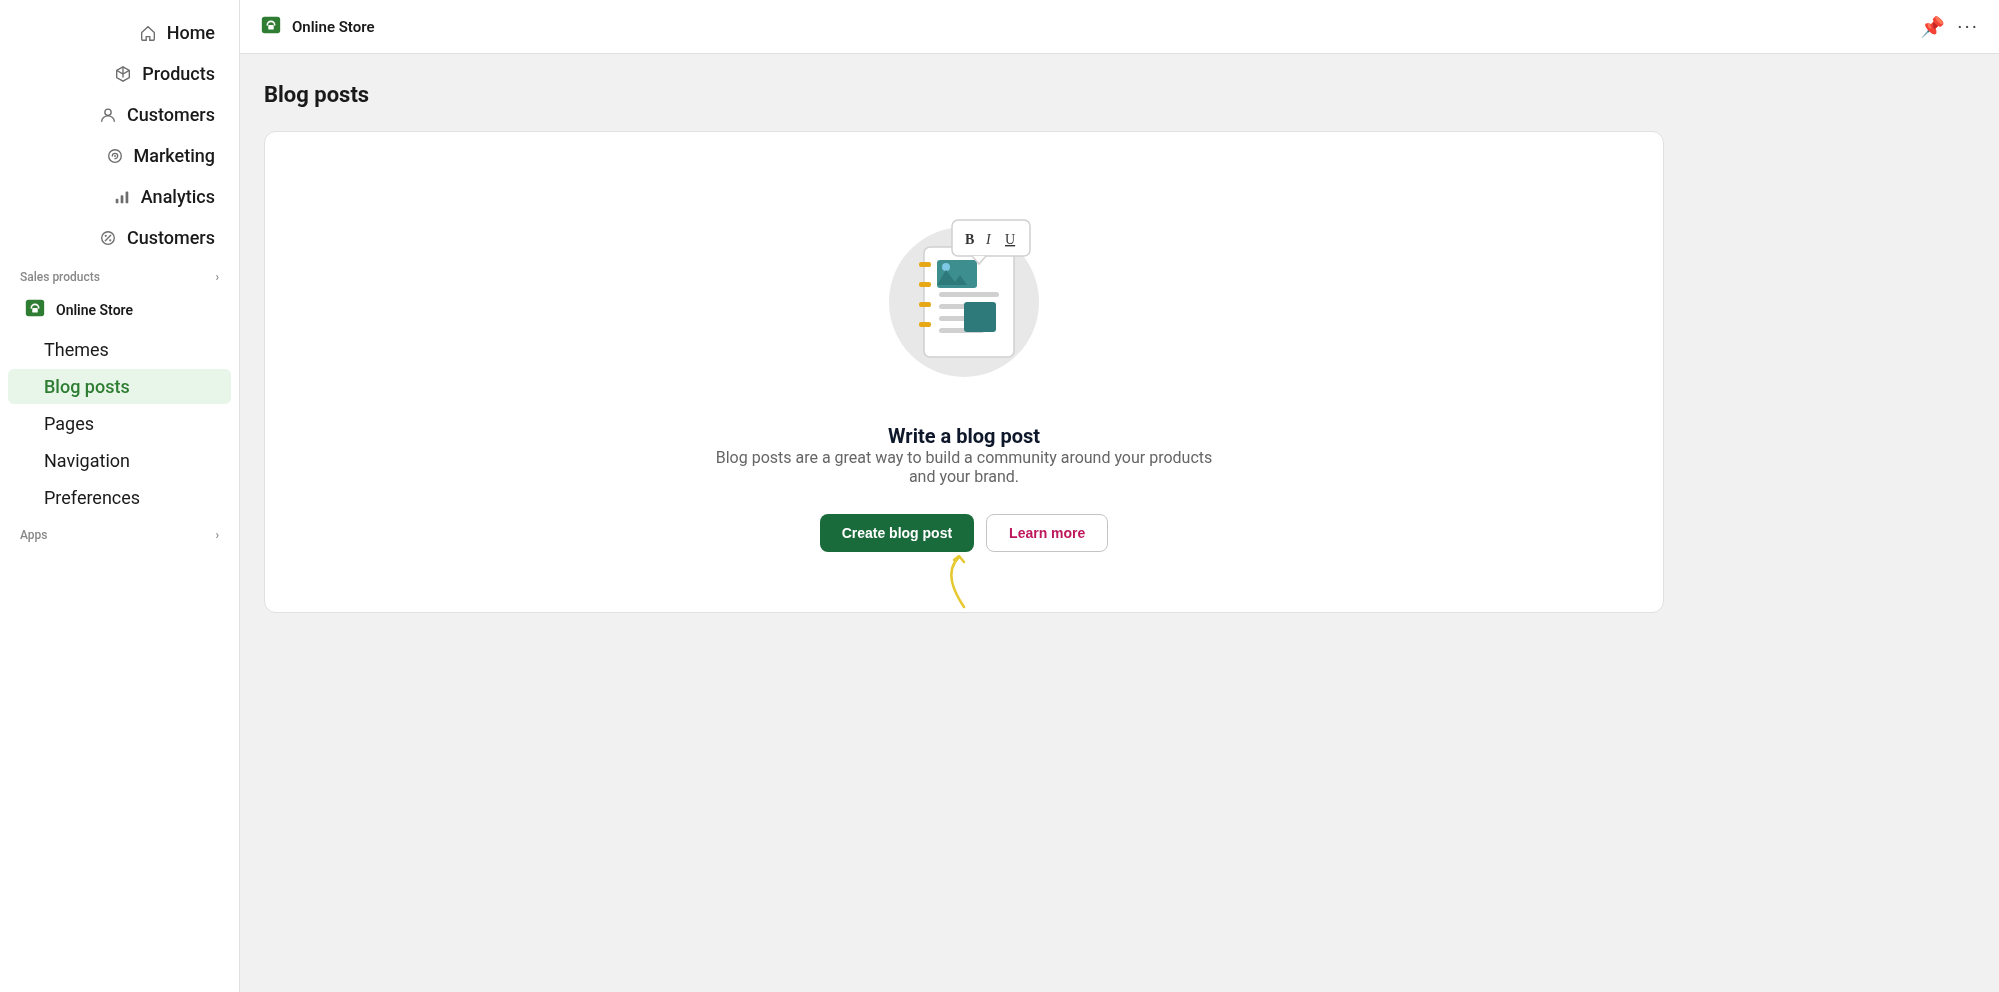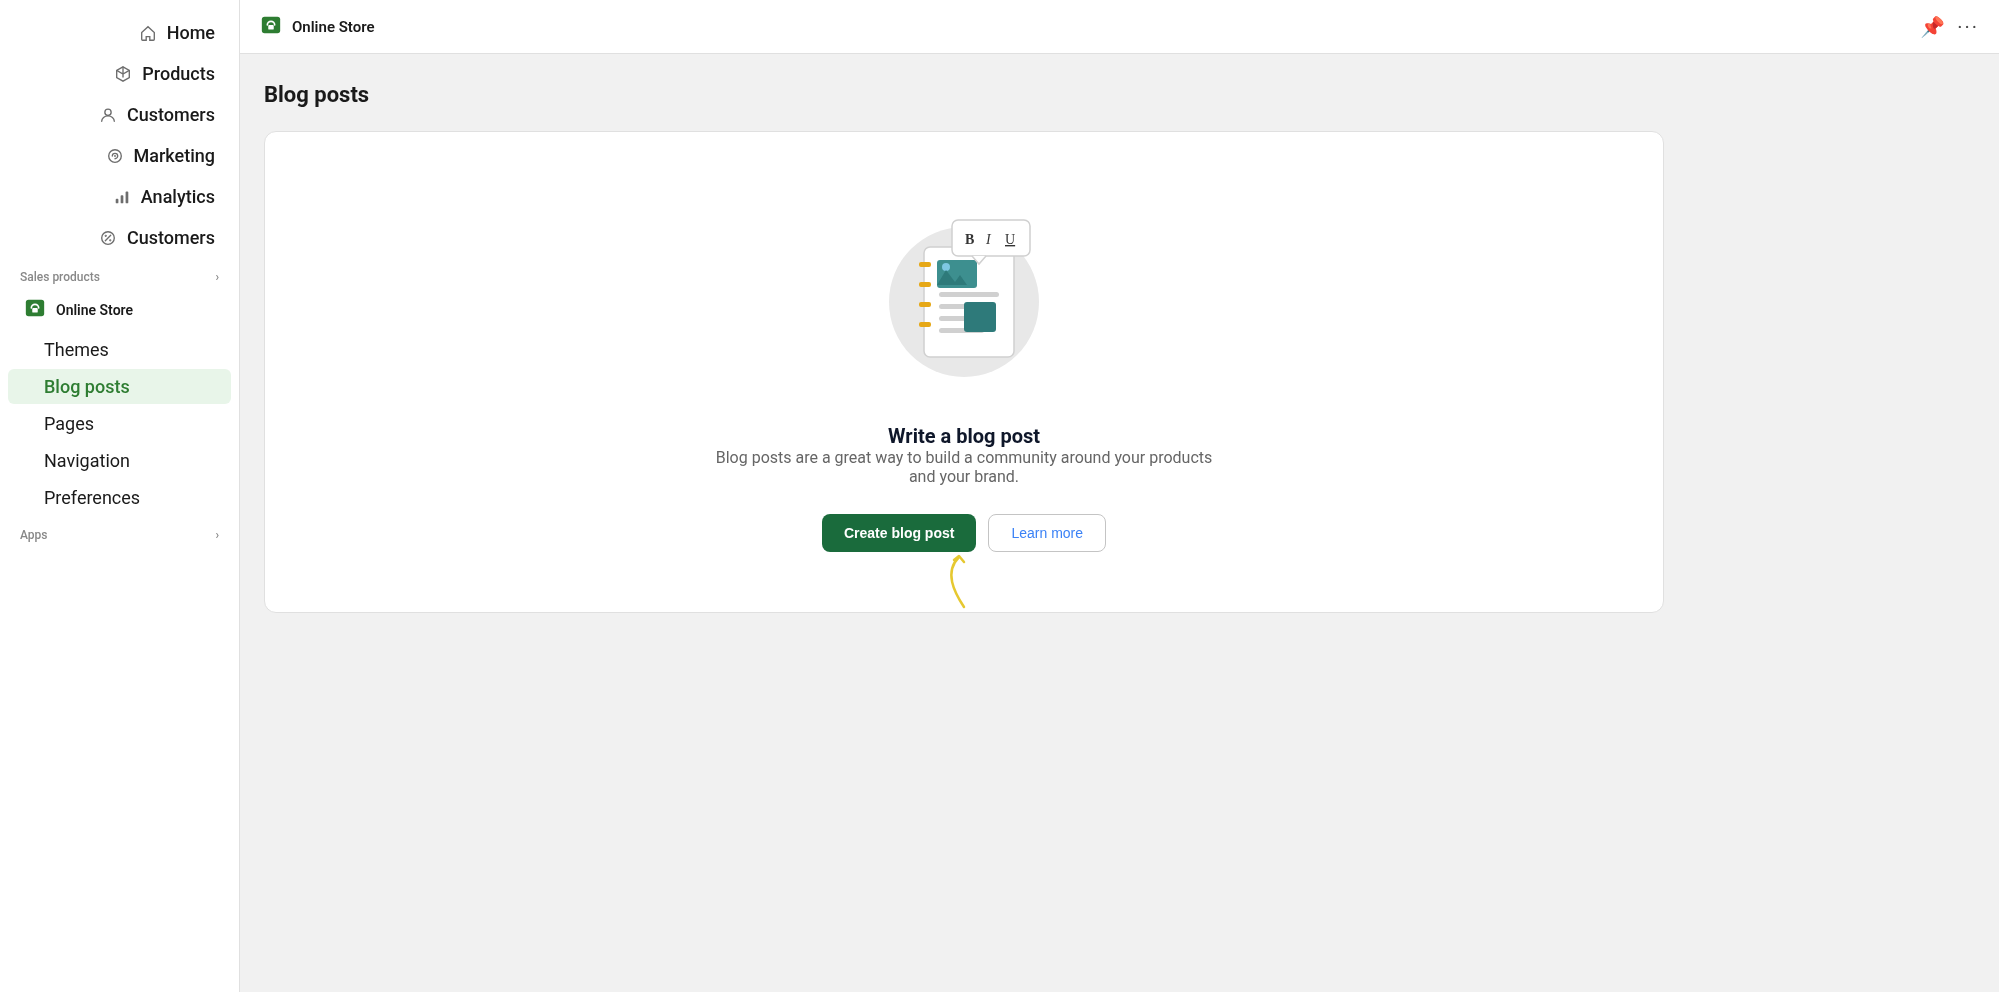--- a/index.html
+++ b/index.html
@@ -170,26 +170,26 @@
       border: none;
       border-radius: 8px;
       padding: 11px 22px;
       font-size: 14px;
       font-weight: 600;
       cursor: pointer;
     }
 
     .btn-secondary {
       background: #fff;
-      color: #3b82f6;
+      color: #be185d;
       border: 1.5px solid #c4c4c4;
       border-radius: 8px;
       padding: 10px 22px;
       font-size: 14px;
-      font-weight: 400;
+      font-weight: 700;
       cursor: pointer;
     }
 
     
     .arrow-svg {
       position: absolute;
       bottom: -60px;
       left: 50%;
       transform: translateX(-50%);
     }

